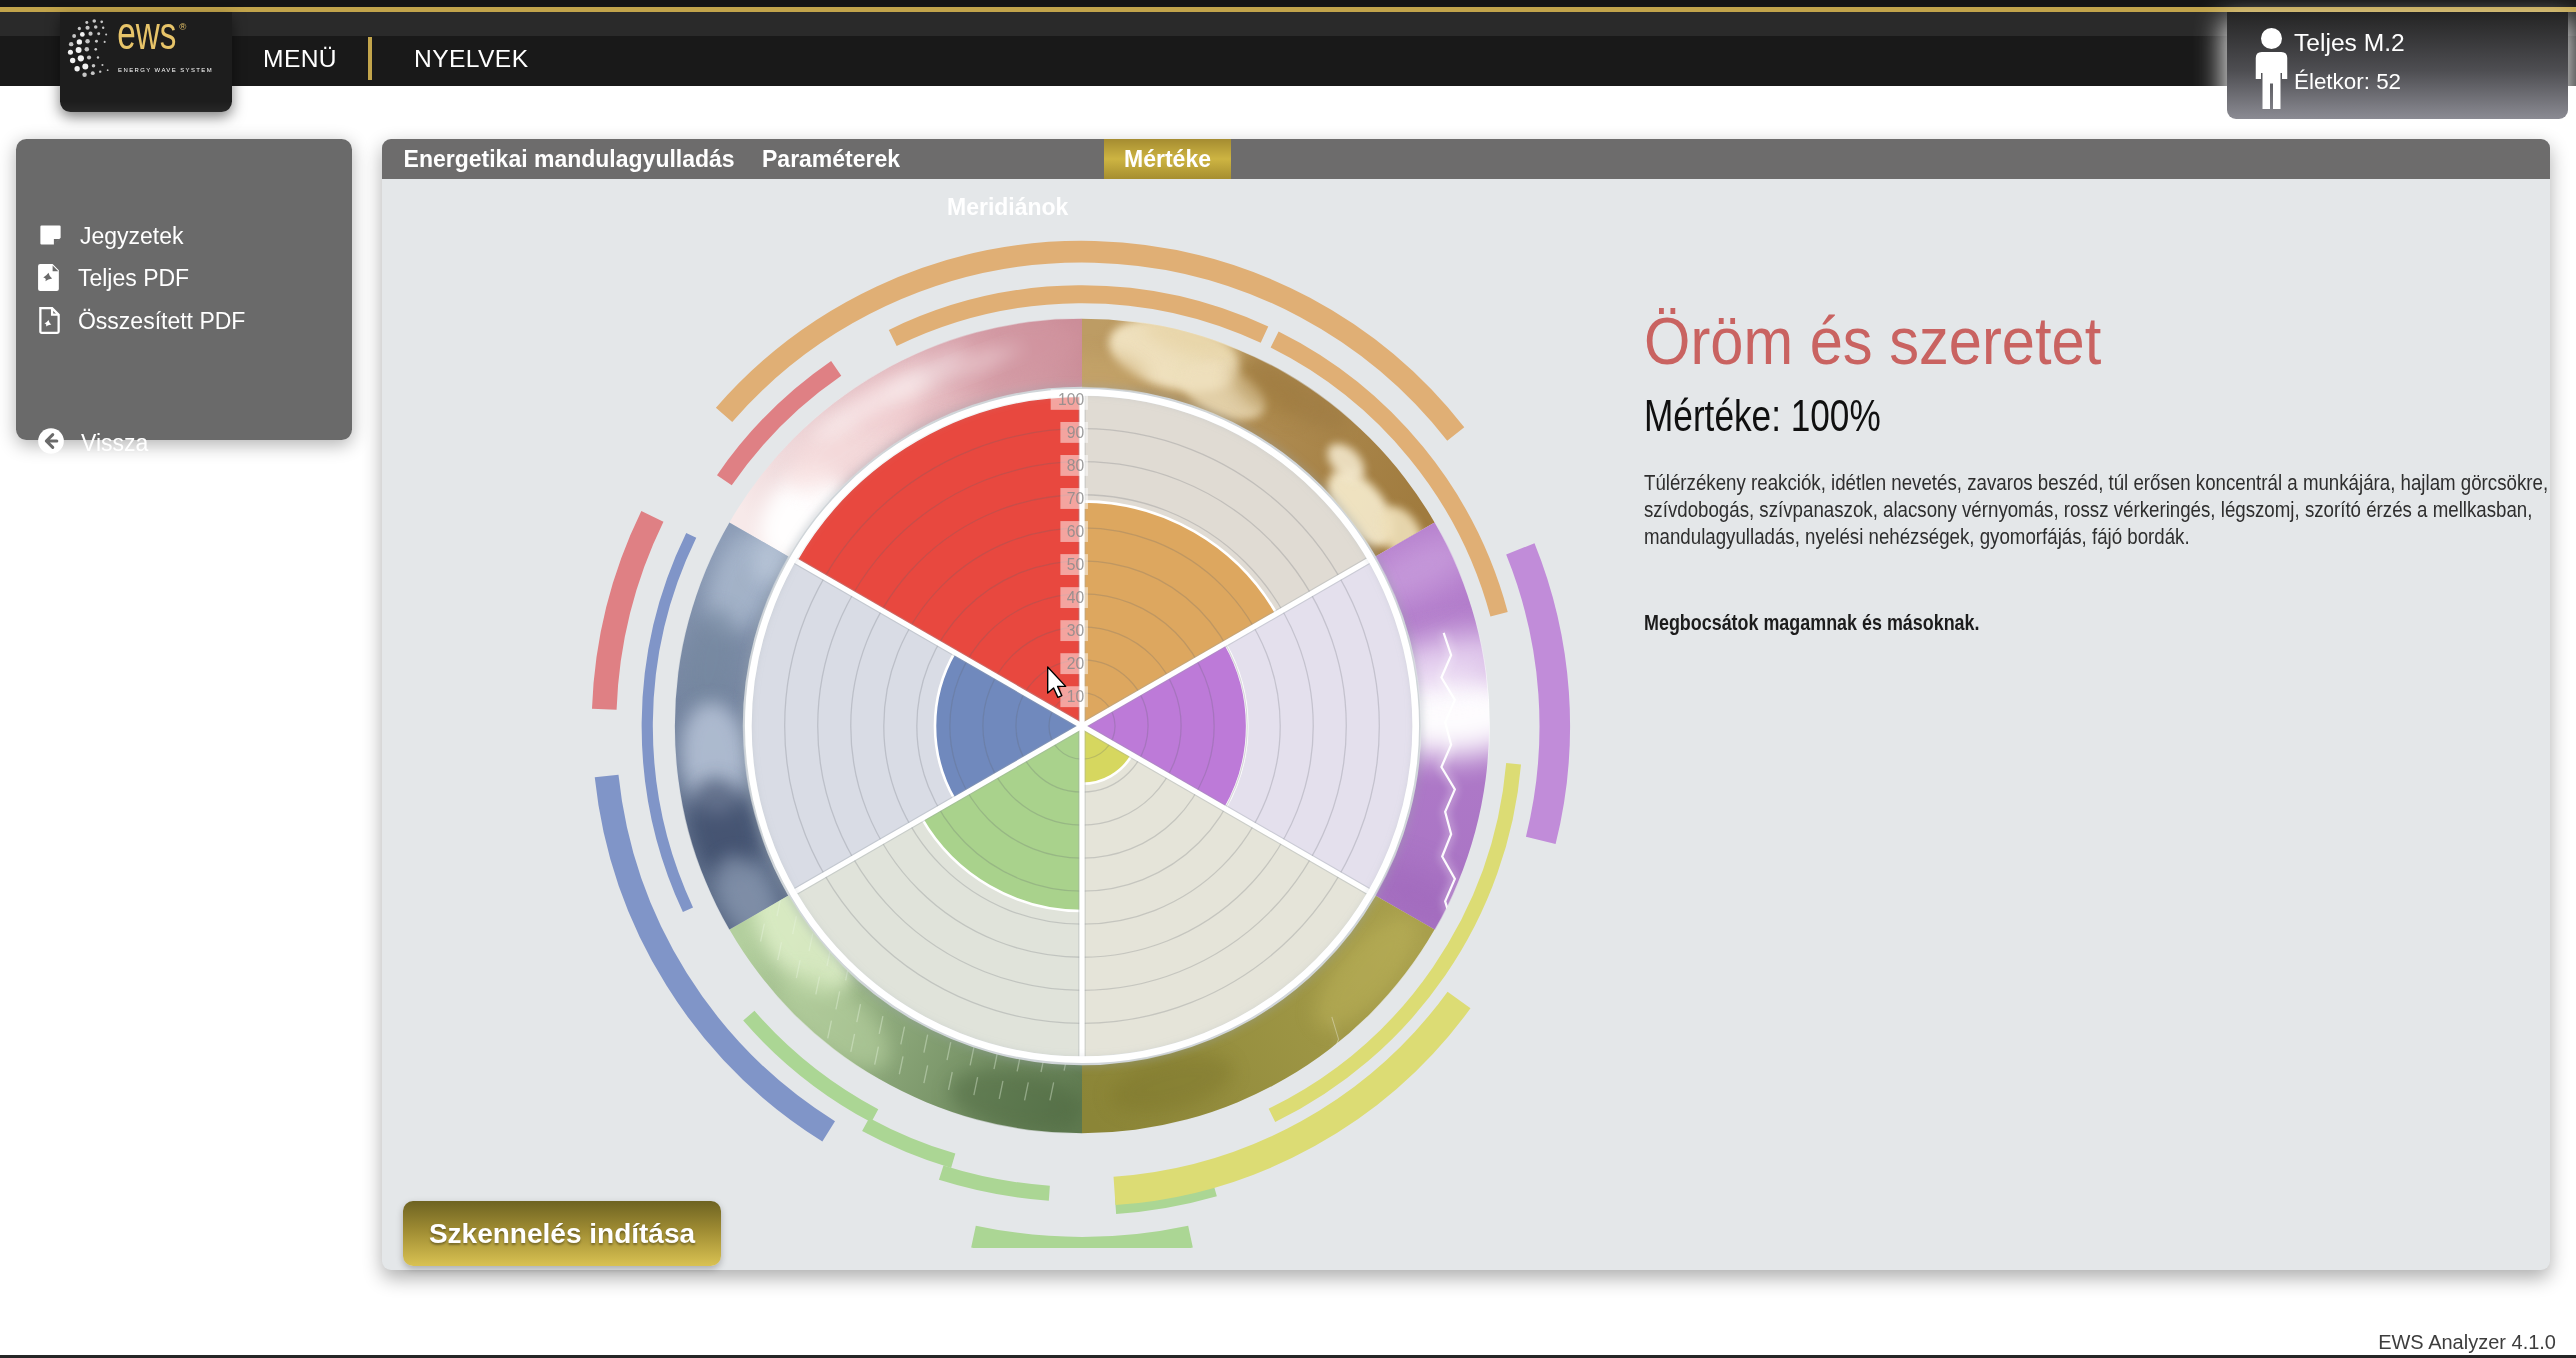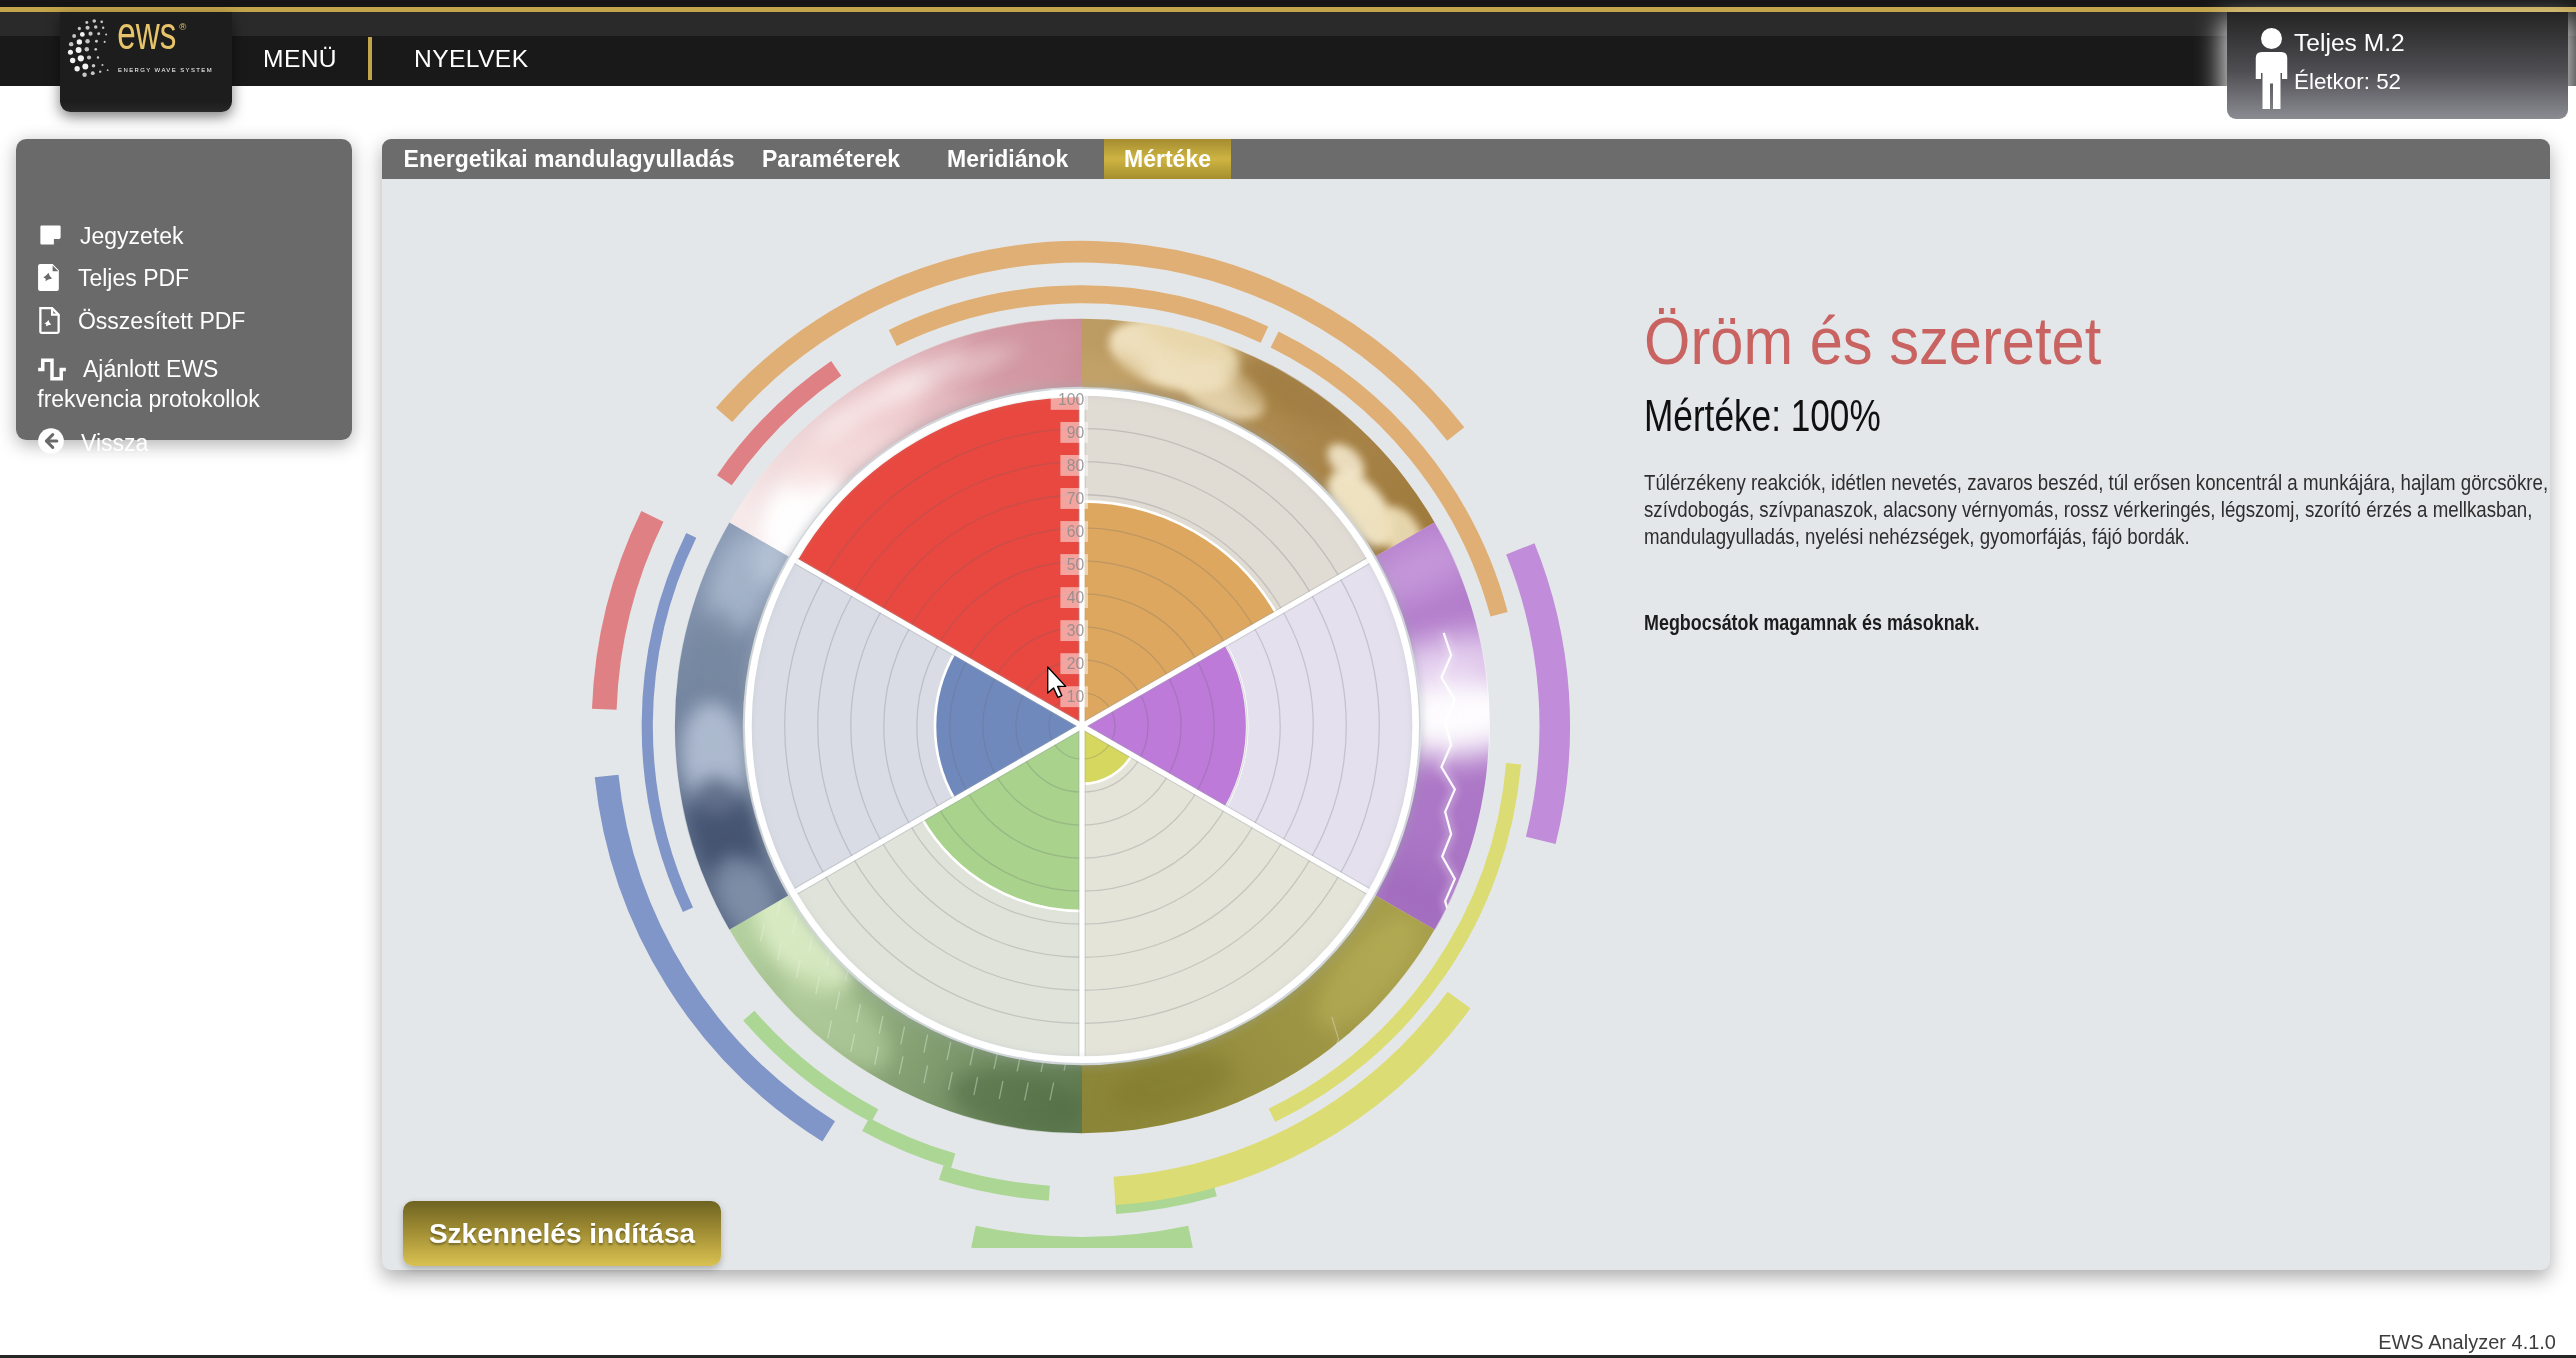--- a/index.html
+++ b/index.html
@@ -39,21 +39,21 @@
 .sitem svg { vertical-align:-4.5px; margin-right:15.7px; }
 
 
 .panel { position:absolute; left:382px; top:139px; width:2168px; height:1131px;
   background:#e4e7e9; border-radius:9px;
   box-shadow:0 7.5px 19.4px rgba(0,0,0,.32); }
 .tabbar { position:absolute; left:0; top:0; width:100%; height:40px; background:#6d6c6c;
   border-radius:9px 9px 0 0; }
 .tab { position:absolute; top:20px; transform:translateY(-50%); color:#fff;
   font-size:23px; font-weight:bold; white-space:nowrap; }
-.t1 { left:21.6px; } .t2 { left:380px; } .t3 { left:565px; }
+.t1 { left:21.6px; } .t2 { left:380px; } .t3 { left:565px;margin-top:48px; }
 .tactive { position:absolute; left:722px; top:0; width:127px; height:40px;
   background:linear-gradient(180deg,#a58c31 0%,#cdb442 50%,#a68e2f 100%); }
 .tactive span { position:absolute; left:50%; top:20px; transform:translate(-50%,-50%);
   color:#fff; font-size:23px; font-weight:bold; white-space:nowrap; }
 
 
 .chart { position:absolute; left:560px; top:204px; width:1044px; height:1044px; }
 
 
 .rt-title { position:absolute; left:1644px; top:307px; font-size:67px; color:#c96361;
@@ -142,23 +142,20 @@
         <path d="M4 3 h16 a1 1 0 0 1 1 1 v10 l-6 6 H4 a1 1 0 0 1 -1 -1 V4 a1 1 0 0 1 1 -1 Z M15 20 v-5 h5 Z" fill-rule="evenodd"></path>
       </svg>Jegyzetek</div>
   <div class="sitem" style="top:78px;"><svg width="25" height="27" viewBox="0 0 22 26" fill="#fff">
         <path d="M2 0 h12 l6 6 v18 a2 2 0 0 1 -2 2 H2 a2 2 0 0 1 -2 -2 V2 a2 2 0 0 1 2 -2 Z M14 1.5 V7 h5.5 Z M5 13 q3 -1.5 5 -4.5 q1 4 3.5 5.5 q-4 .5 -6.5 2.5 q1.5 -3 -2 -3.5 Z" fill-rule="evenodd"></path>
       </svg>Teljes PDF</div>
   <div class="sitem" style="top:121px;"><svg width="25" height="27" viewBox="0 0 22 26">
         <path d="M2.2 1.1 h11.3 l6.3 6.3 v16.2 a1.3 1.3 0 0 1 -1.3 1.3 H3.5 a1.3 1.3 0 0 1 -1.3 -1.3 Z" fill="none" stroke="#fff" stroke-width="2.2"></path>
         <path d="M13.5 1.1 v6.3 h6.3" fill="none" stroke="#fff" stroke-width="2.2"></path>
         <path d="M6 16 q2.5 -1.2 4 -3.6 q0.8 3.2 2.8 4.4 q-3.2 0.4 -5.2 2 q1.2 -2.4 -1.6 -2.8 Z" fill="#fff"></path>
       </svg>Összesített PDF</div>
-  <div class="sitem" style="top:169px;"><svg width="30" height="25" viewBox="0 0 26 20" fill="none" stroke="#fff" stroke-width="3">
-        <path d="M1 10 h4 V2 h8 v16 h8 v-8 h4"></path>
-      </svg>Ajánlott EWS<br>frekvencia protokollok</div>
   <div class="sitem" style="top:242px;"><svg width="28" height="28" viewBox="0 0 24 24">
         <circle cx="12" cy="12" r="11" fill="#fff"></circle>
         <path d="M13.5 6.5 L8 12 l5.5 5.5 M8 12 h9" stroke="#6a6a6a" stroke-width="2.6" fill="none" stroke-linecap="round" stroke-linejoin="round"></path>
       </svg>Vissza</div>
 </div>
 
 <div class="panel">
   <div class="tabbar">
     <div class="tab t1">Energetikai mandulagyulladás</div>
     <div class="tab t2">Paraméterek</div>

